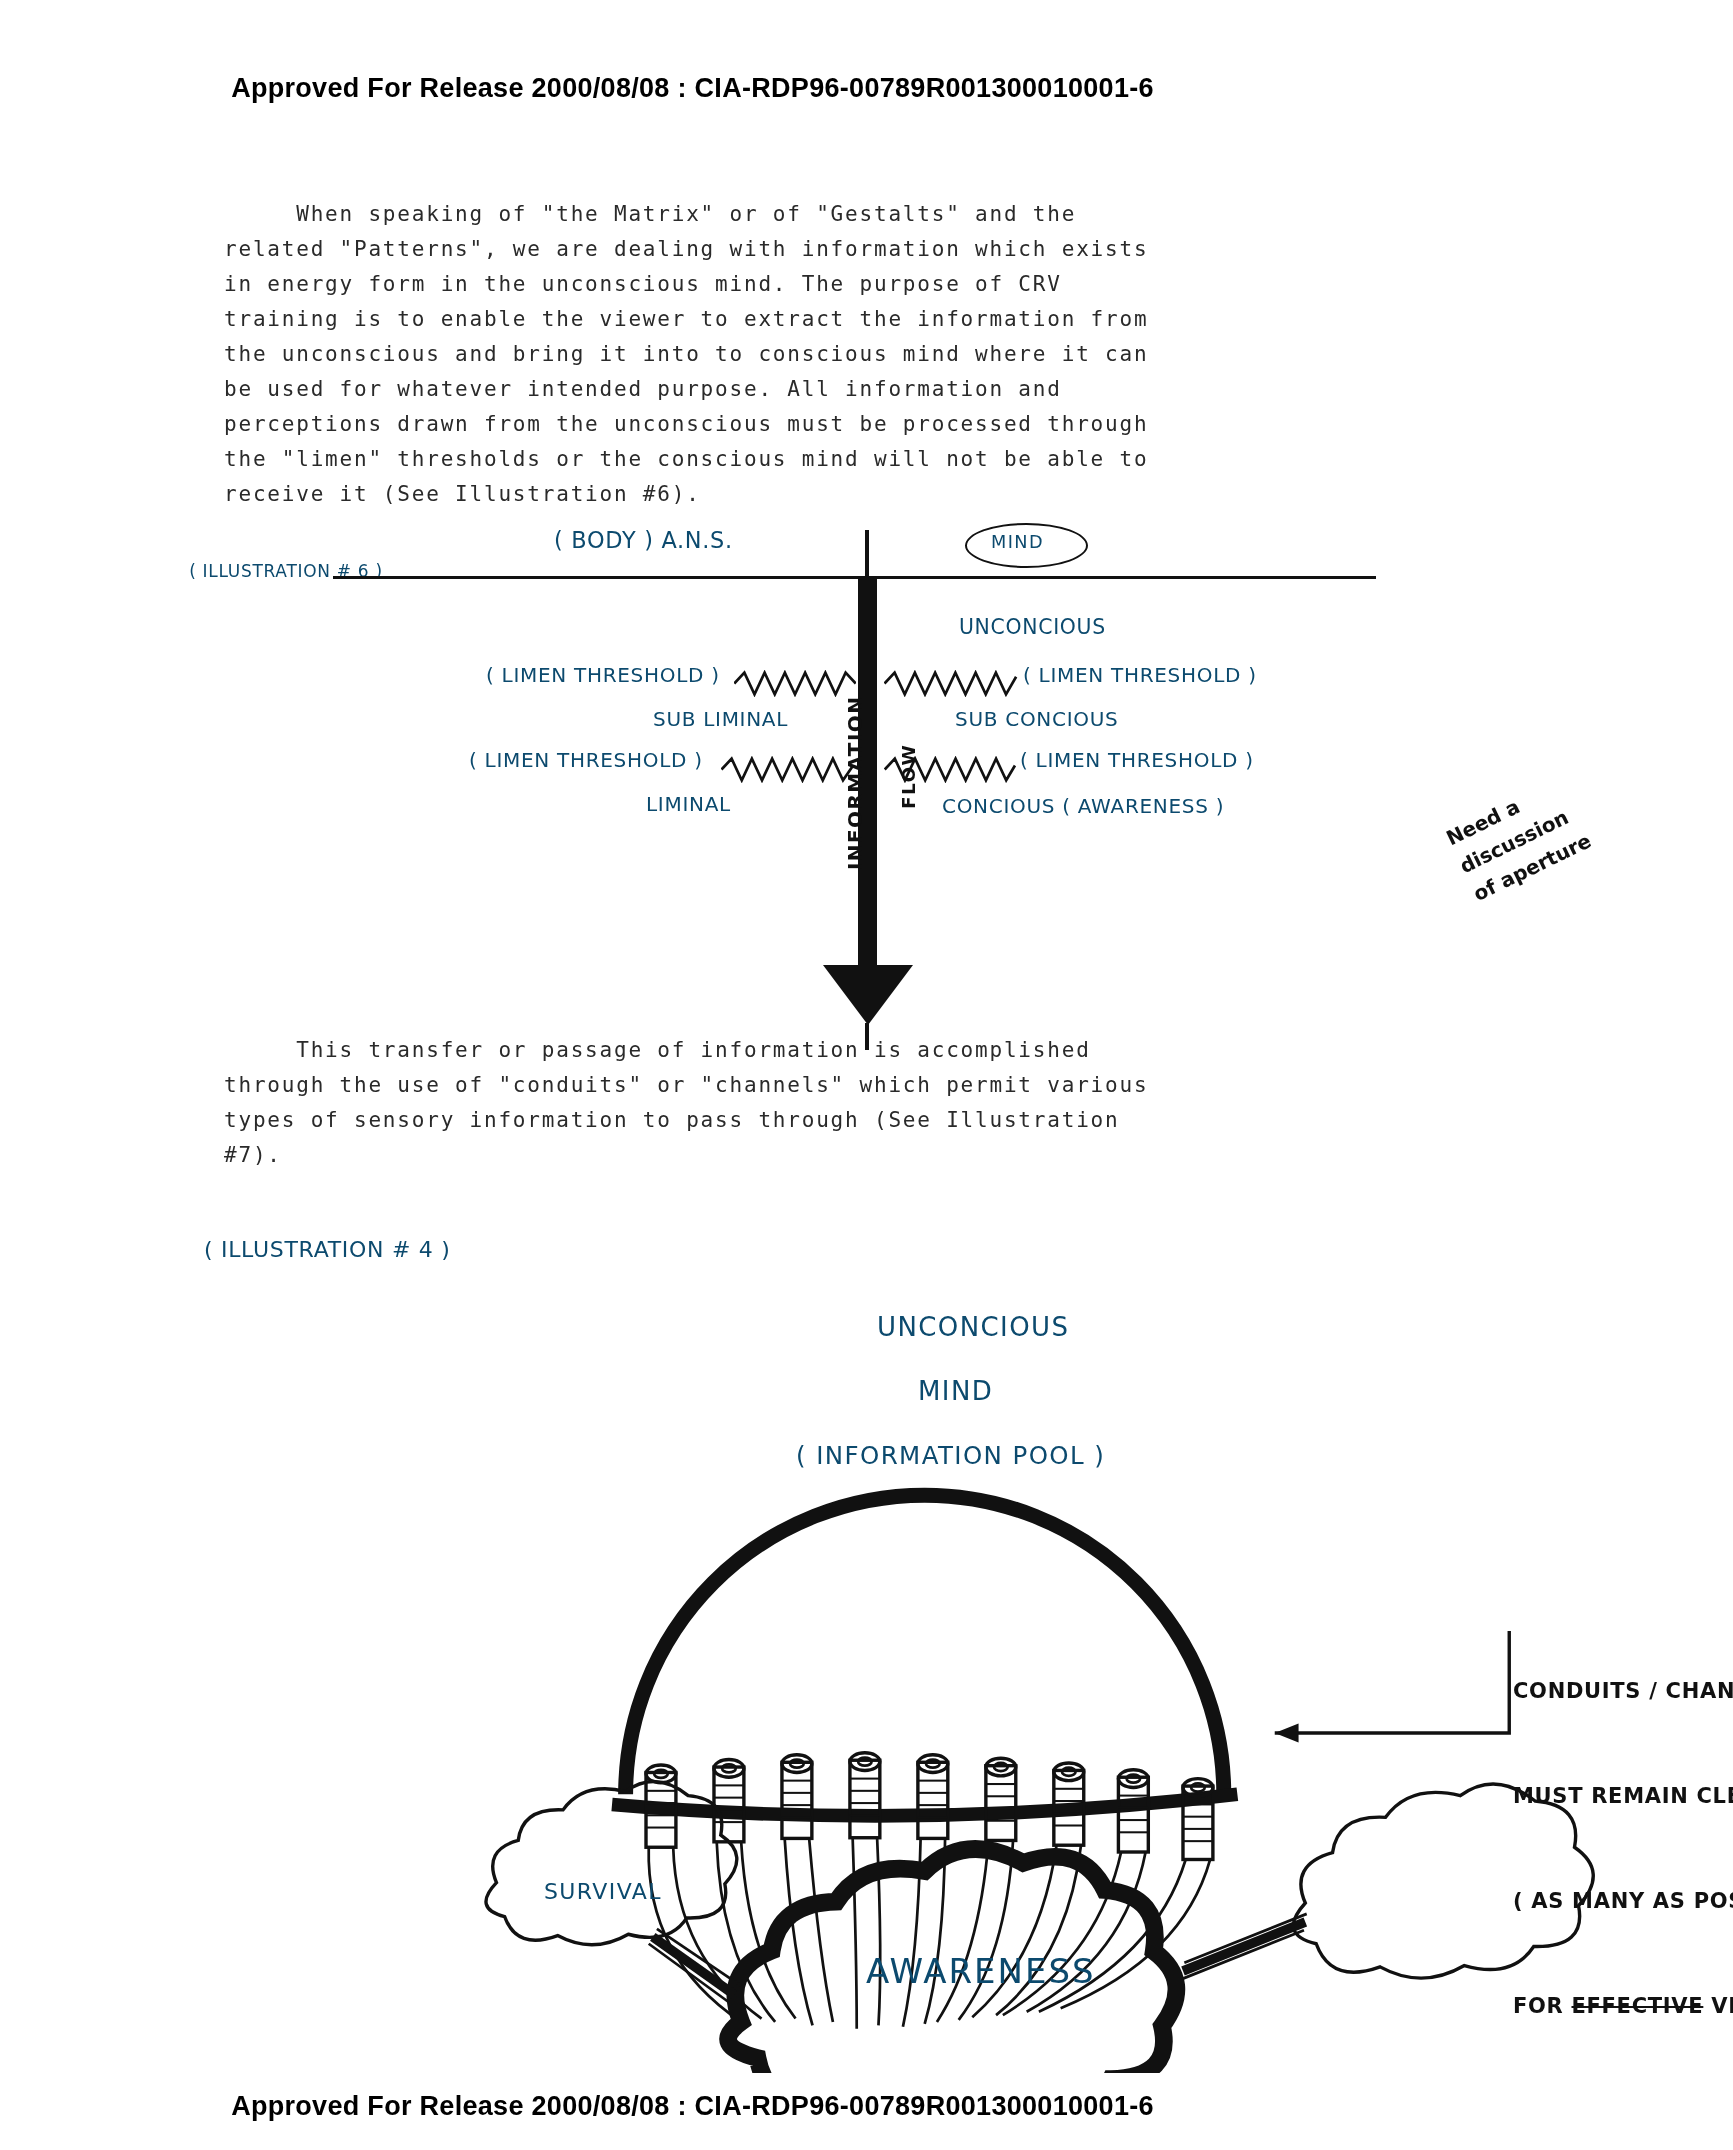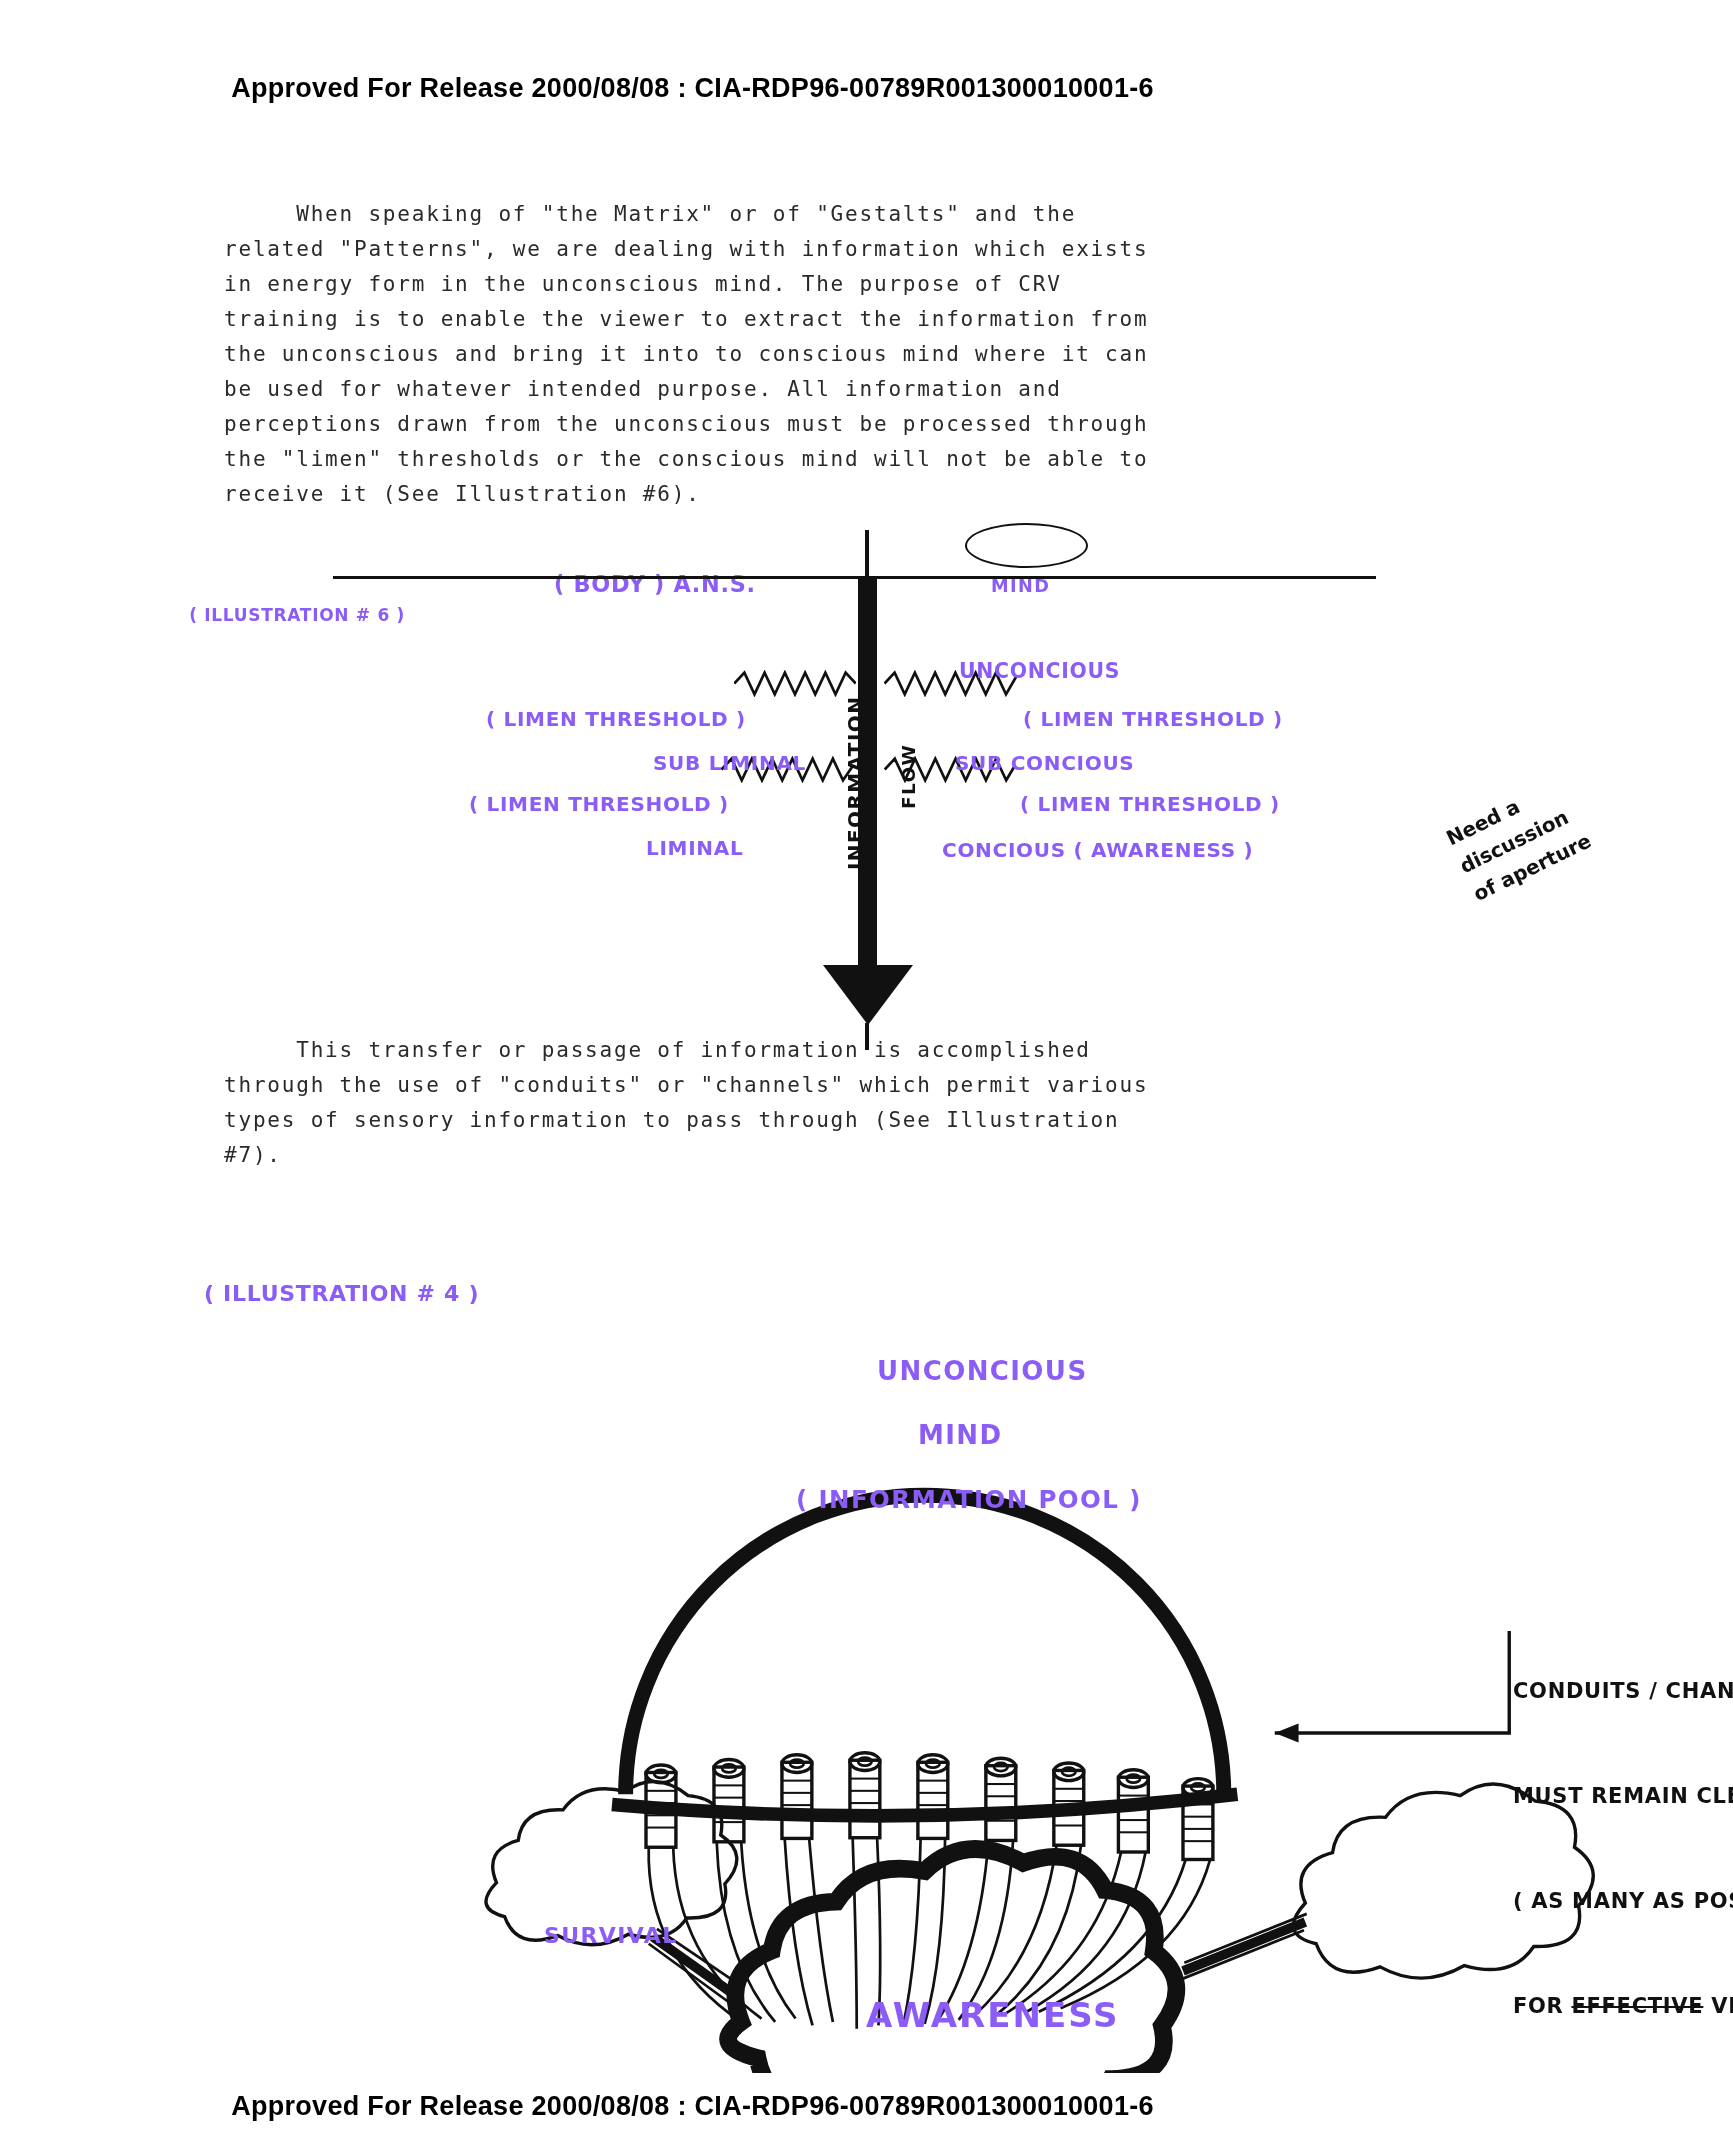--- a/index.html
+++ b/index.html
@@ -41,25 +41,24 @@
     color: #2a2a2a;
     white-space: pre;
   }
   #para-1 { left: 224px; top: 197px; }
   #para-2 { left: 224px; top: 1033px; }
 
   
   .hand {
     position: absolute;
     font-family: "DejaVu Sans", sans-serif;
-    font-weight: bold;
-    color: #8b5cf6;
+    font-weight: normal;
+    color: #0c4a6e;
     white-space: nowrap;
     letter-spacing: 0.7px;
-    margin-top: 44px;
   }
 
   
   #illus6 {
     position: absolute;
     left: 177px;
     top: 503px;
     width: 1400px;
     height: 523px;
   }

